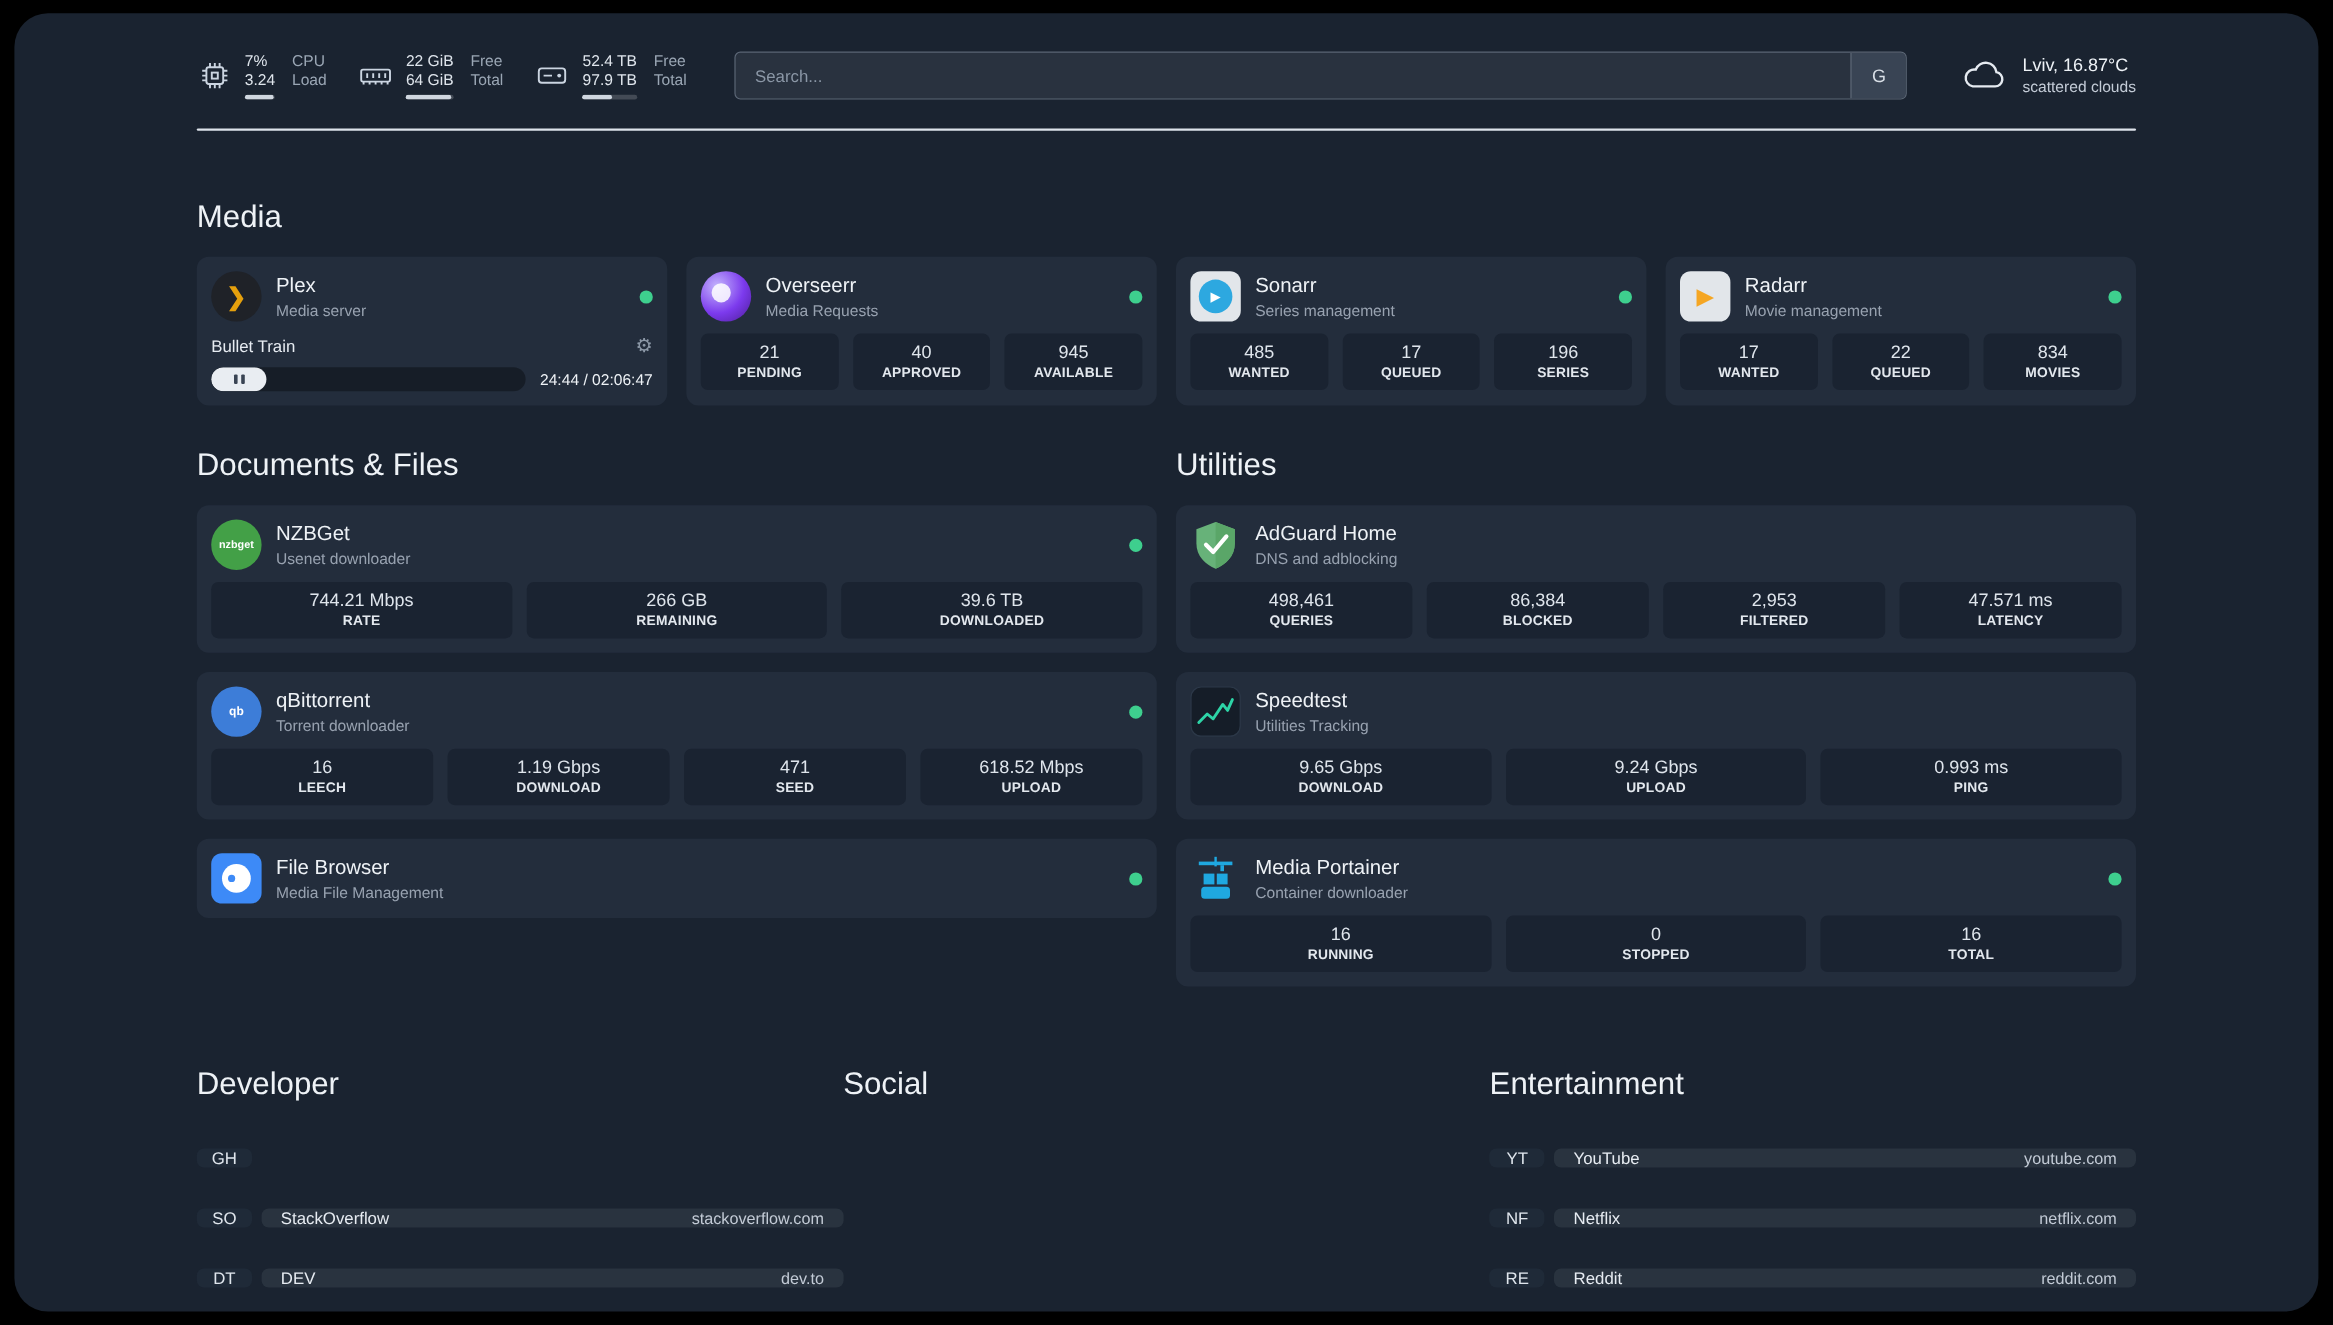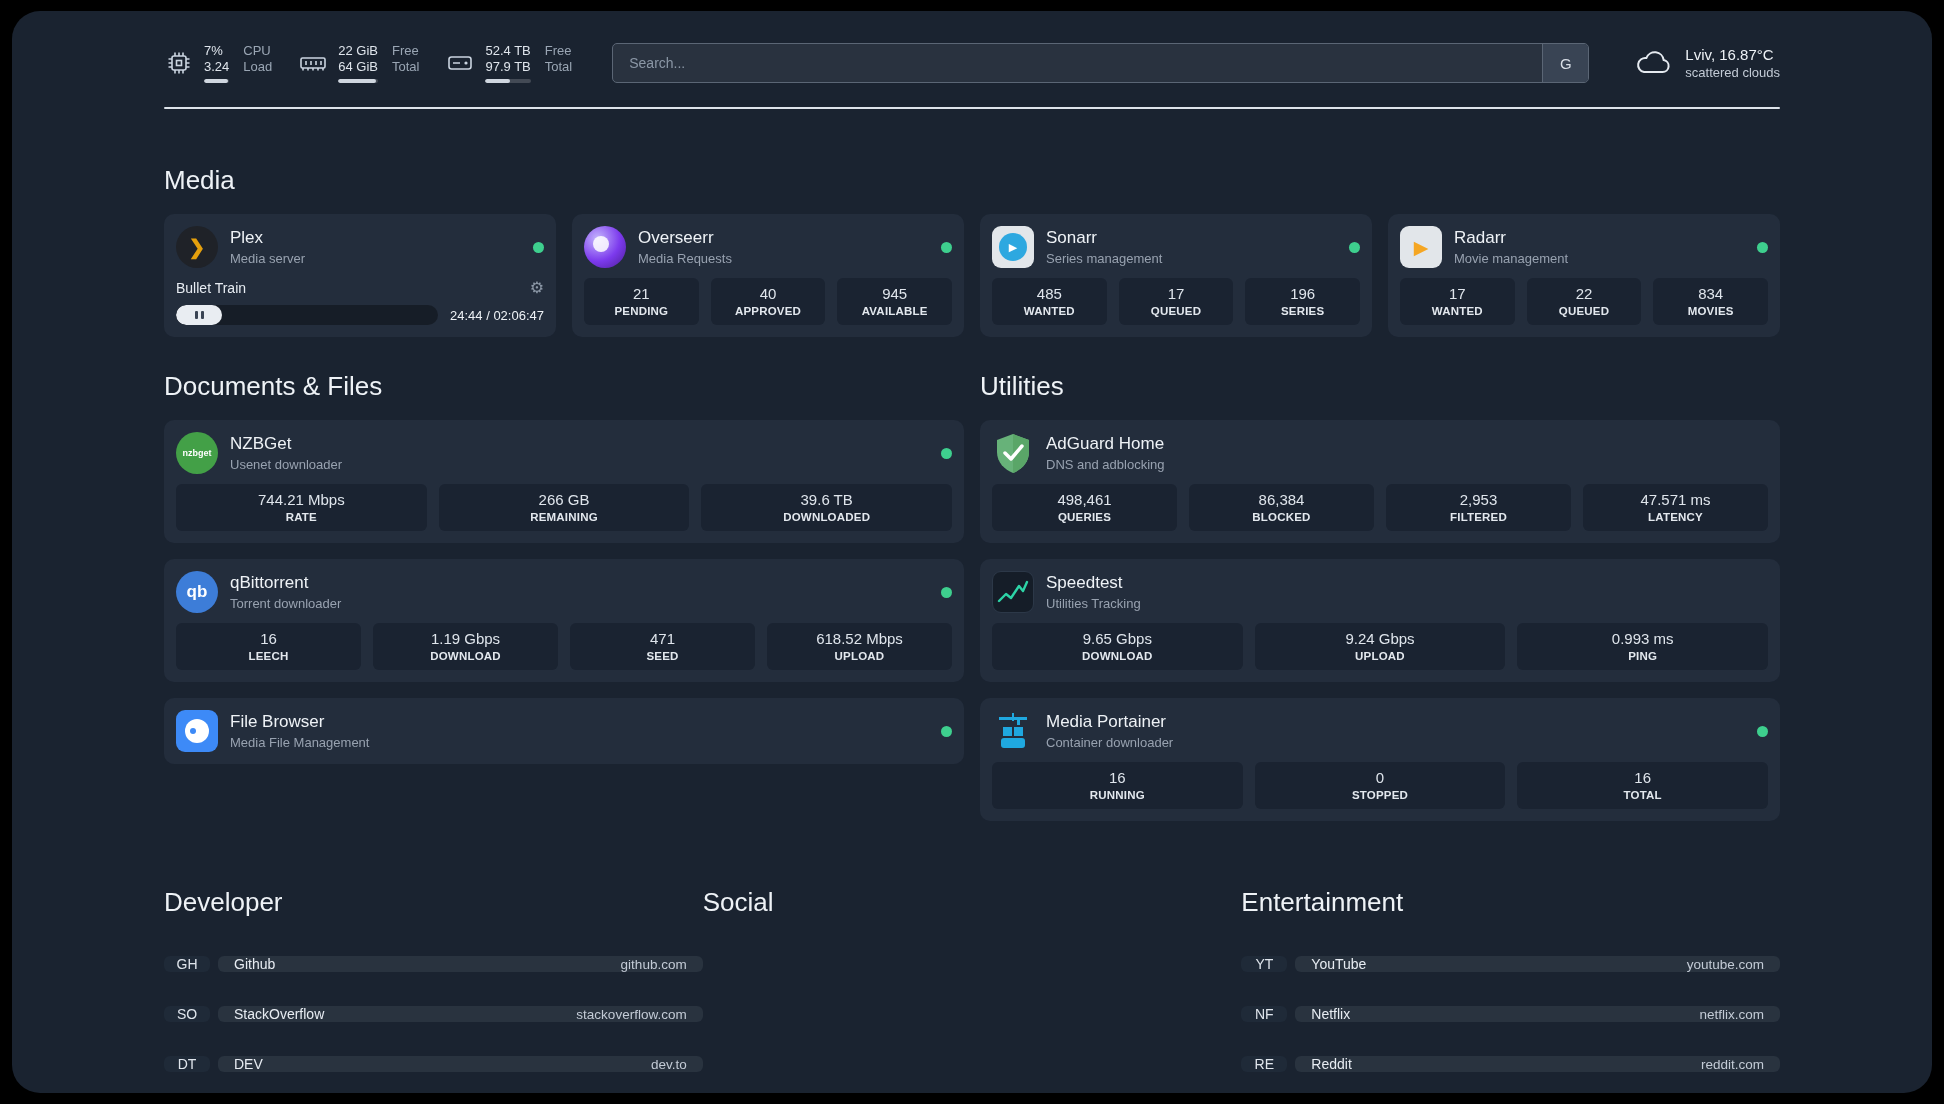--- a/index.html
+++ b/index.html
@@ -66,21 +66,21 @@
   
   .icon-circle { width:42px; height:42px; border-radius:50%; flex:none; display:flex; align-items:center; justify-content:center; }
   .icon-square { width:42px; height:42px; border-radius:9px; flex:none; display:flex; align-items:center; justify-content:center; }
   .plex-ic { background:#1f2228; color:#e5a00d; font-size:20px; font-weight:bold; }
   .overseerr-ic { background:radial-gradient(circle at 32% 30%, #c4b5fd, #7c3aed 55%, #4c1d95); }
   .overseerr-ic::after { content:""; width:16px; height:16px; border-radius:50%; background:rgba(255,255,255,0.85); display:block; transform:translate(-4px,-3px); }
   .sonarr-ic { background:#e2e6ea; }
   .sonarr-inner { width:28px; height:28px; border-radius:50%; background:#2da8e0; color:#fff; font-size:11px; display:flex; align-items:center; justify-content:center; }
   .radarr-ic { background:#e2e6ea; color:#f5a623; font-size:19px; }
   .nzbget-ic { background:#43a047; color:#fff; font-size:9px; font-weight:bold; }
-  .qb-ic { background:#3d7dd8; color:#fff; font-size:17px; font-weight:bold; }
+  .qb-ic { background:#3d7dd8; color:#fff; font-size:10px; font-weight:bold; }
   .fb-ic { background:#3d8af7; }
   .fb-inner { width:24px; height:24px; border-radius:50%; background:#fff; position:relative; }
   .fb-inner::after { content:""; position:absolute; left:5px; top:9px; width:6px; height:6px; border-radius:50%; background:#3d8af7; }
   .speedtest-ic { background:#151d28; border:1px solid #2c3848; }
   .portainer-ic, .adguard-ic { background:transparent; }
 
   
   .bm-area { display:grid; grid-template-columns:repeat(3,1fr); margin-top:66px; }
   .bm-col .section-title { margin-bottom:18px; }
   .bm-rows { display:flex; flex-direction:column; gap:14px; }
@@ -457,24 +457,20 @@
     </div>
   </div>
 
   <div class="bm-area">
 
     <div class="bm-col">
       <div class="section-title">Developer</div>
       <div class="bm-rows">
         <div class="bm-row">
           <span class="bm-abbr">GH</span>
-          <span class="bm-pill">
-            <span class="bm-name">Github</span>
-            <span class="bm-url">github.com</span>
-          </span>
         </div>
         <div class="bm-row">
           <span class="bm-abbr">SO</span>
           <span class="bm-pill">
             <span class="bm-name">StackOverflow</span>
             <span class="bm-url">stackoverflow.com</span>
           </span>
         </div>
         <div class="bm-row">
           <span class="bm-abbr">DT</span>

